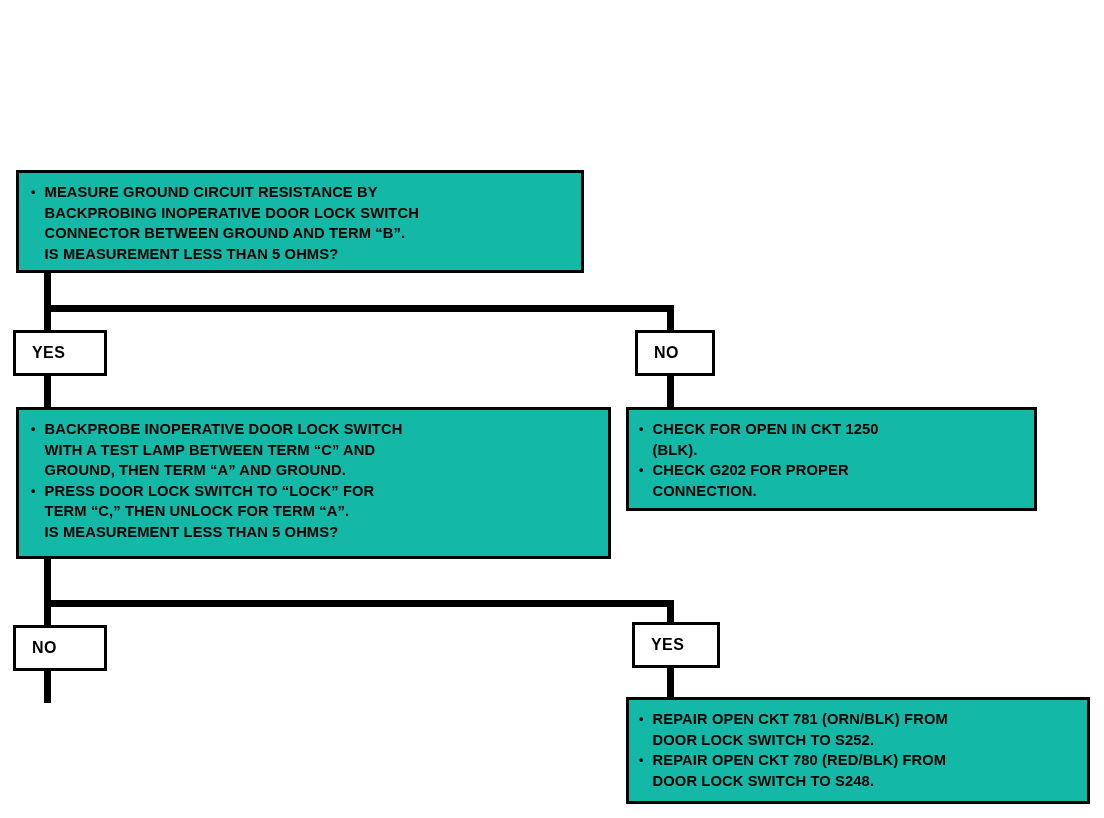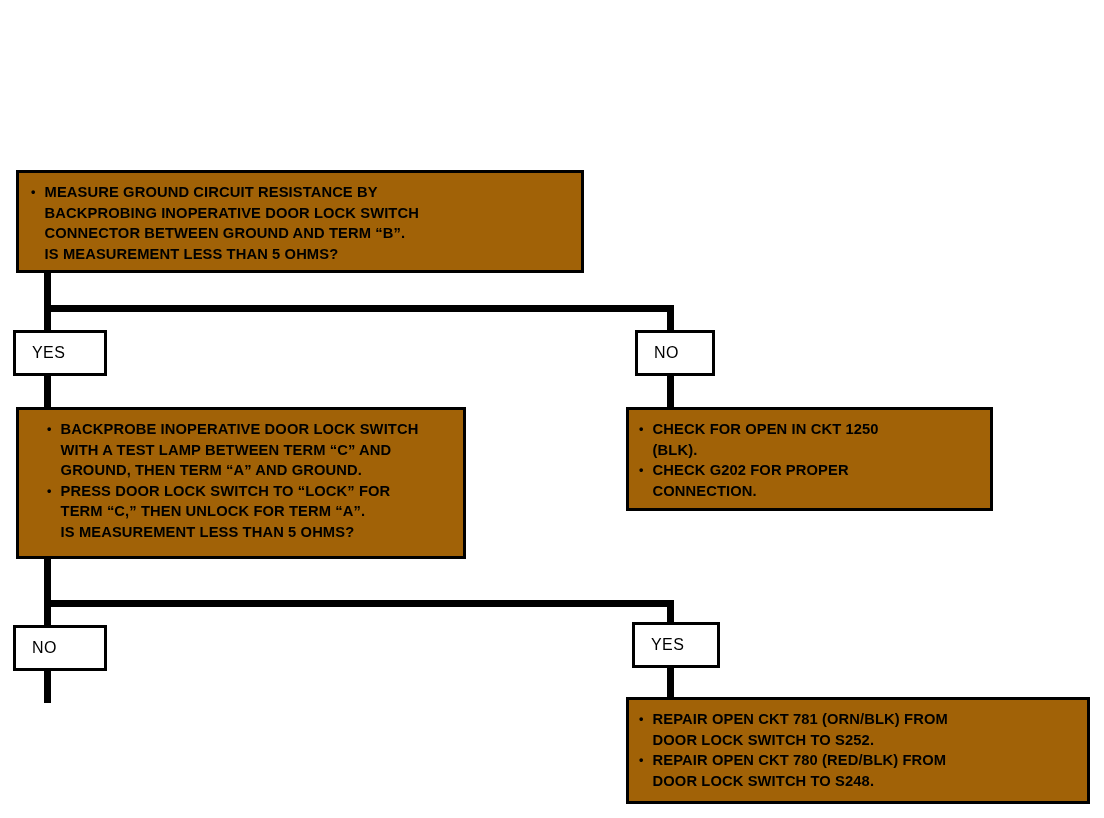--- a/index.html
+++ b/index.html
@@ -42,21 +42,21 @@
     letter-spacing: 0.3px;
     line-height: 26px;
     transform: scaleX(0.93);
   }
 
   
   .box {
     position: absolute;
     box-sizing: border-box;
     border: 3px solid #000000;
-    background: #a16207;
+    background: #14b8a6;
     color: #000000;
     z-index: 3;
   }
   .box-text {
     font-size: 15.2px;
     font-weight: bold;
     line-height: 20.5px;
     letter-spacing: 0.1px;
     white-space: nowrap;
     transform: scaleX(0.97);
@@ -87,21 +87,21 @@
     box-sizing: border-box;
     border: 3px solid #000000;
     background: #ffffff;
     color: #000000;
     display: flex;
     align-items: center;
     z-index: 3;
   }
   .decision span {
     font-size: 16px;
-    font-weight: normal;
+    font-weight: bold;
     padding-left: 16px;
     letter-spacing: 0.4px;
   }
 
   
   .vline {
     position: absolute;
     background: #000000;
     width: 7px;
     z-index: 1;
@@ -151,38 +151,38 @@
   </div>
 
   <div class="decision" style="left:13px; top:330px; width:94px; height:46px;">
     <span>YES</span>
   </div>
 
   <div class="decision" style="left:635px; top:330px; width:80px; height:46px;">
     <span>NO</span>
   </div>
 
-  <div class="box" style="left:16px; top:407px; width:450px; height:152px; padding:9px 10px 0 28px;">
+  <div class="box" style="left:16px; top:407px; width:595px; height:152px; padding:9px 10px 0 12px;">
     <div class="box-text">
       <ul class="bullet-list">
         <li>
           <div>BACKPROBE INOPERATIVE DOOR LOCK SWITCH</div>
           <div>WITH A TEST LAMP BETWEEN TERM “C” AND</div>
           <div>GROUND, THEN TERM “A” AND GROUND.</div>
         </li>
         <li>
           <div>PRESS DOOR LOCK SWITCH TO “LOCK” FOR</div>
           <div>TERM “C,” THEN UNLOCK FOR TERM “A”.</div>
           <div>IS MEASUREMENT LESS THAN 5 OHMS?</div>
         </li>
       </ul>
     </div>
   </div>
 
-  <div class="box" style="left:626px; top:407px; width:367px; height:104px; padding:9px 8px 0 10px;">
+  <div class="box" style="left:626px; top:407px; width:411px; height:104px; padding:9px 8px 0 10px;">
     <div class="box-text">
       <ul class="bullet-list">
         <li>
           <div>CHECK FOR OPEN IN CKT 1250</div>
           <div>(BLK).</div>
         </li>
         <li>
           <div>CHECK G202 FOR PROPER</div>
           <div>CONNECTION.</div>
         </li>

